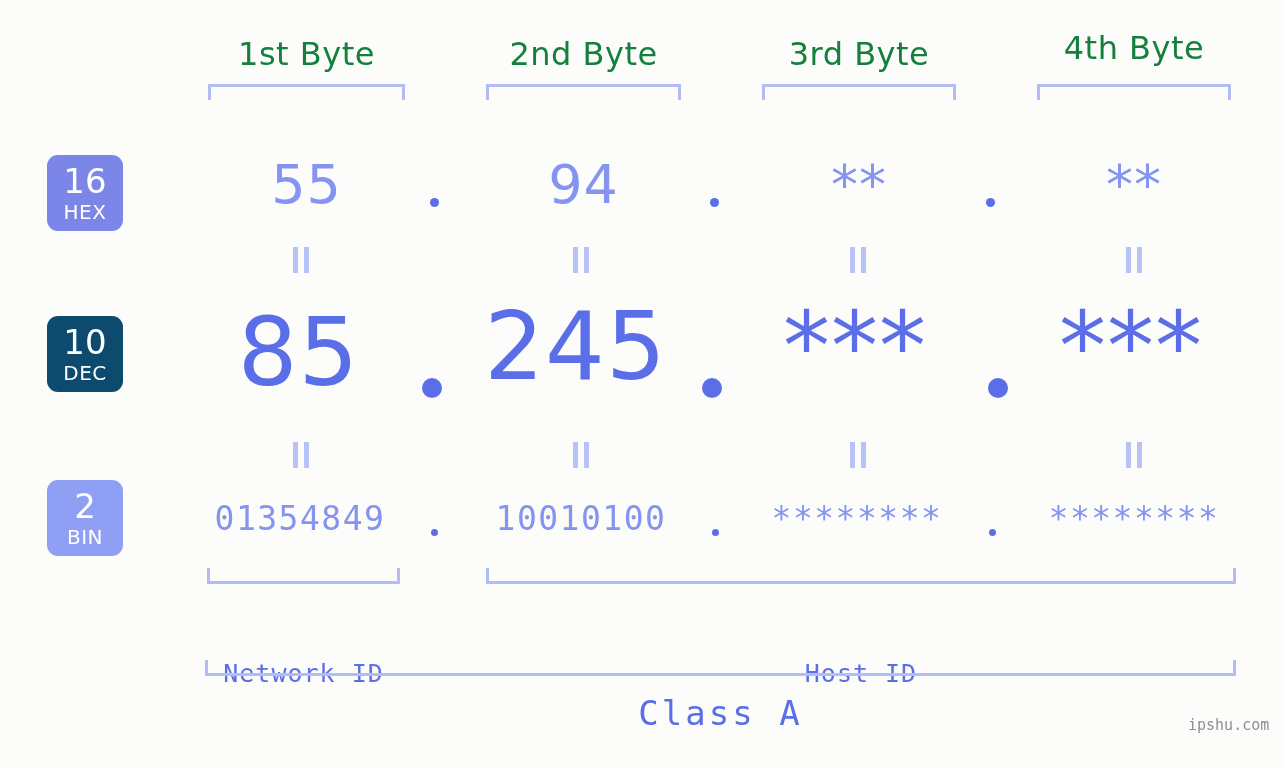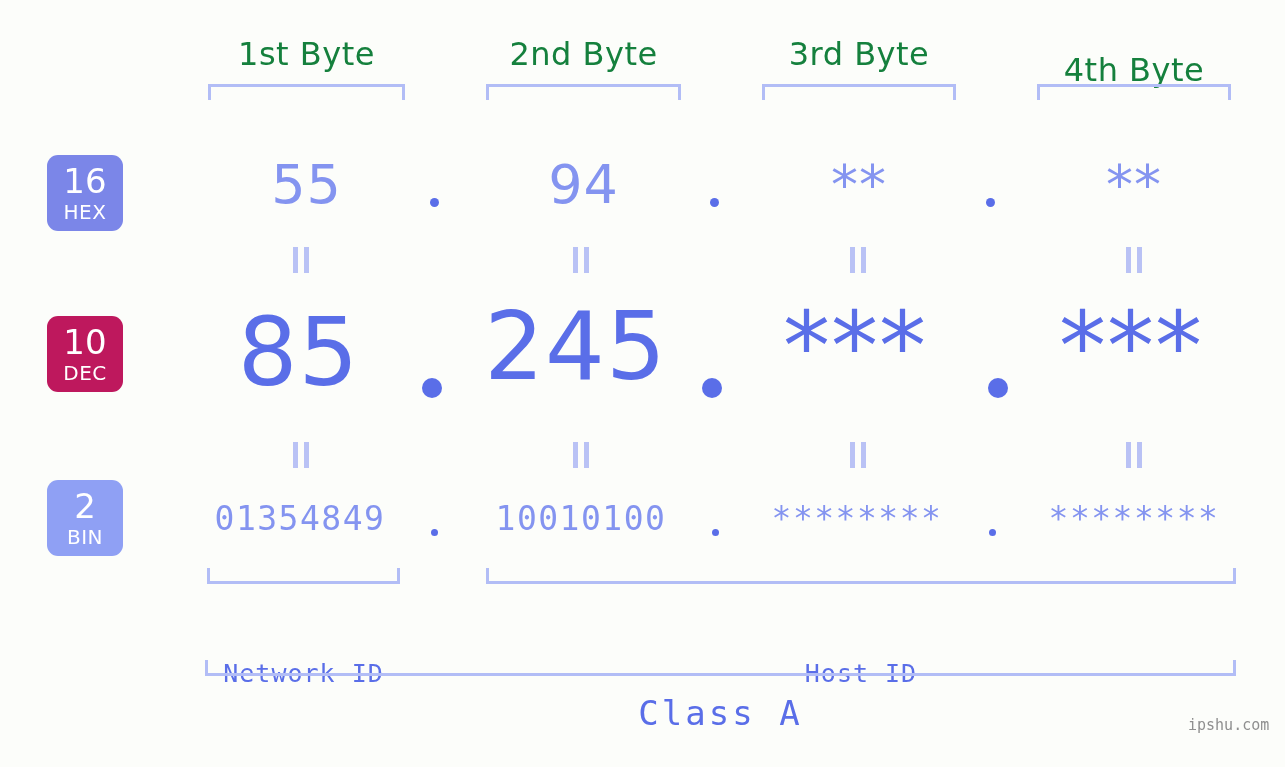--- a/index.html
+++ b/index.html
@@ -159,33 +159,33 @@
   }
 </style>
 </head>
 <body>
 
 <div id="stage">
 
   <div class="byte-label" style="left:208px; top:38px; width:197px;">1st Byte</div>
   <div class="byte-label" style="left:486px; top:38px; width:195px;">2nd Byte</div>
   <div class="byte-label" style="left:762px; top:38px; width:194px;">3rd Byte</div>
-  <div class="byte-label" style="left:1037px; top:54px; width:194px;">4th Byte</div>
+  <div class="byte-label" style="left:1037px; top:32px; width:194px;">4th Byte</div>
 
   <div class="bracket-down" style="left:208px; top:84px; width:197px;"></div>
   <div class="bracket-down" style="left:486px; top:84px; width:195px;"></div>
   <div class="bracket-down" style="left:762px; top:84px; width:194px;"></div>
   <div class="bracket-down" style="left:1037px; top:84px; width:194px;"></div>
 
   <div class="badge" style="left:47px; top:155px; background:#7b86e8;">
     <span class="num">16</span>
     <span class="nm">HEX</span>
   </div>
 
-  <div class="badge" style="left:47px; top:316px; background:#be185d;">
+  <div class="badge" style="left:47px; top:316px; background:#0c4a6e;">
     <span class="num">10</span>
     <span class="nm">DEC</span>
   </div>
 
   <div class="badge" style="left:47px; top:480px; background:#8fa0f4;">
     <span class="num">2</span>
     <span class="nm">BIN</span>
   </div>
 
   <div class="cell hex-val" style="left:208px; top:158px; width:197px;">55</div>

